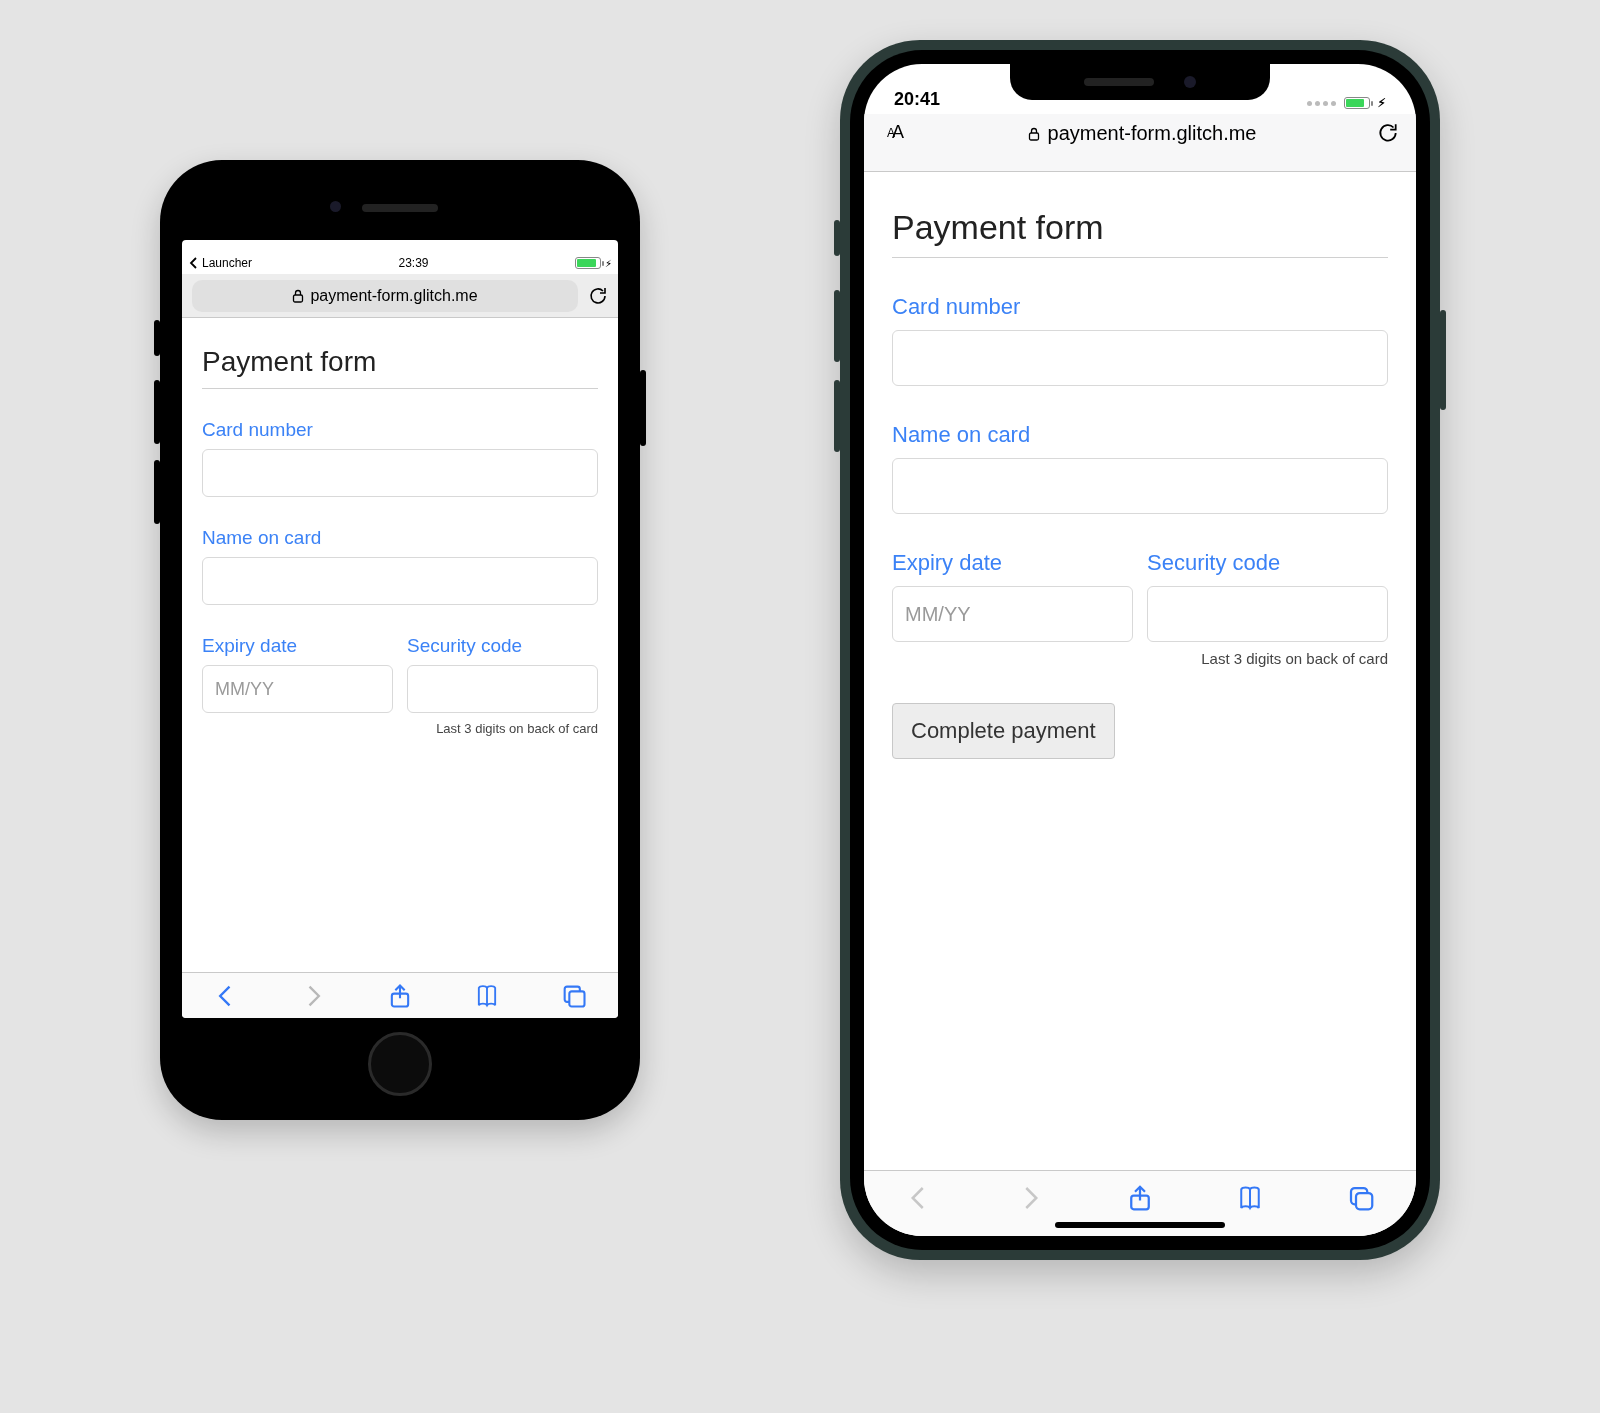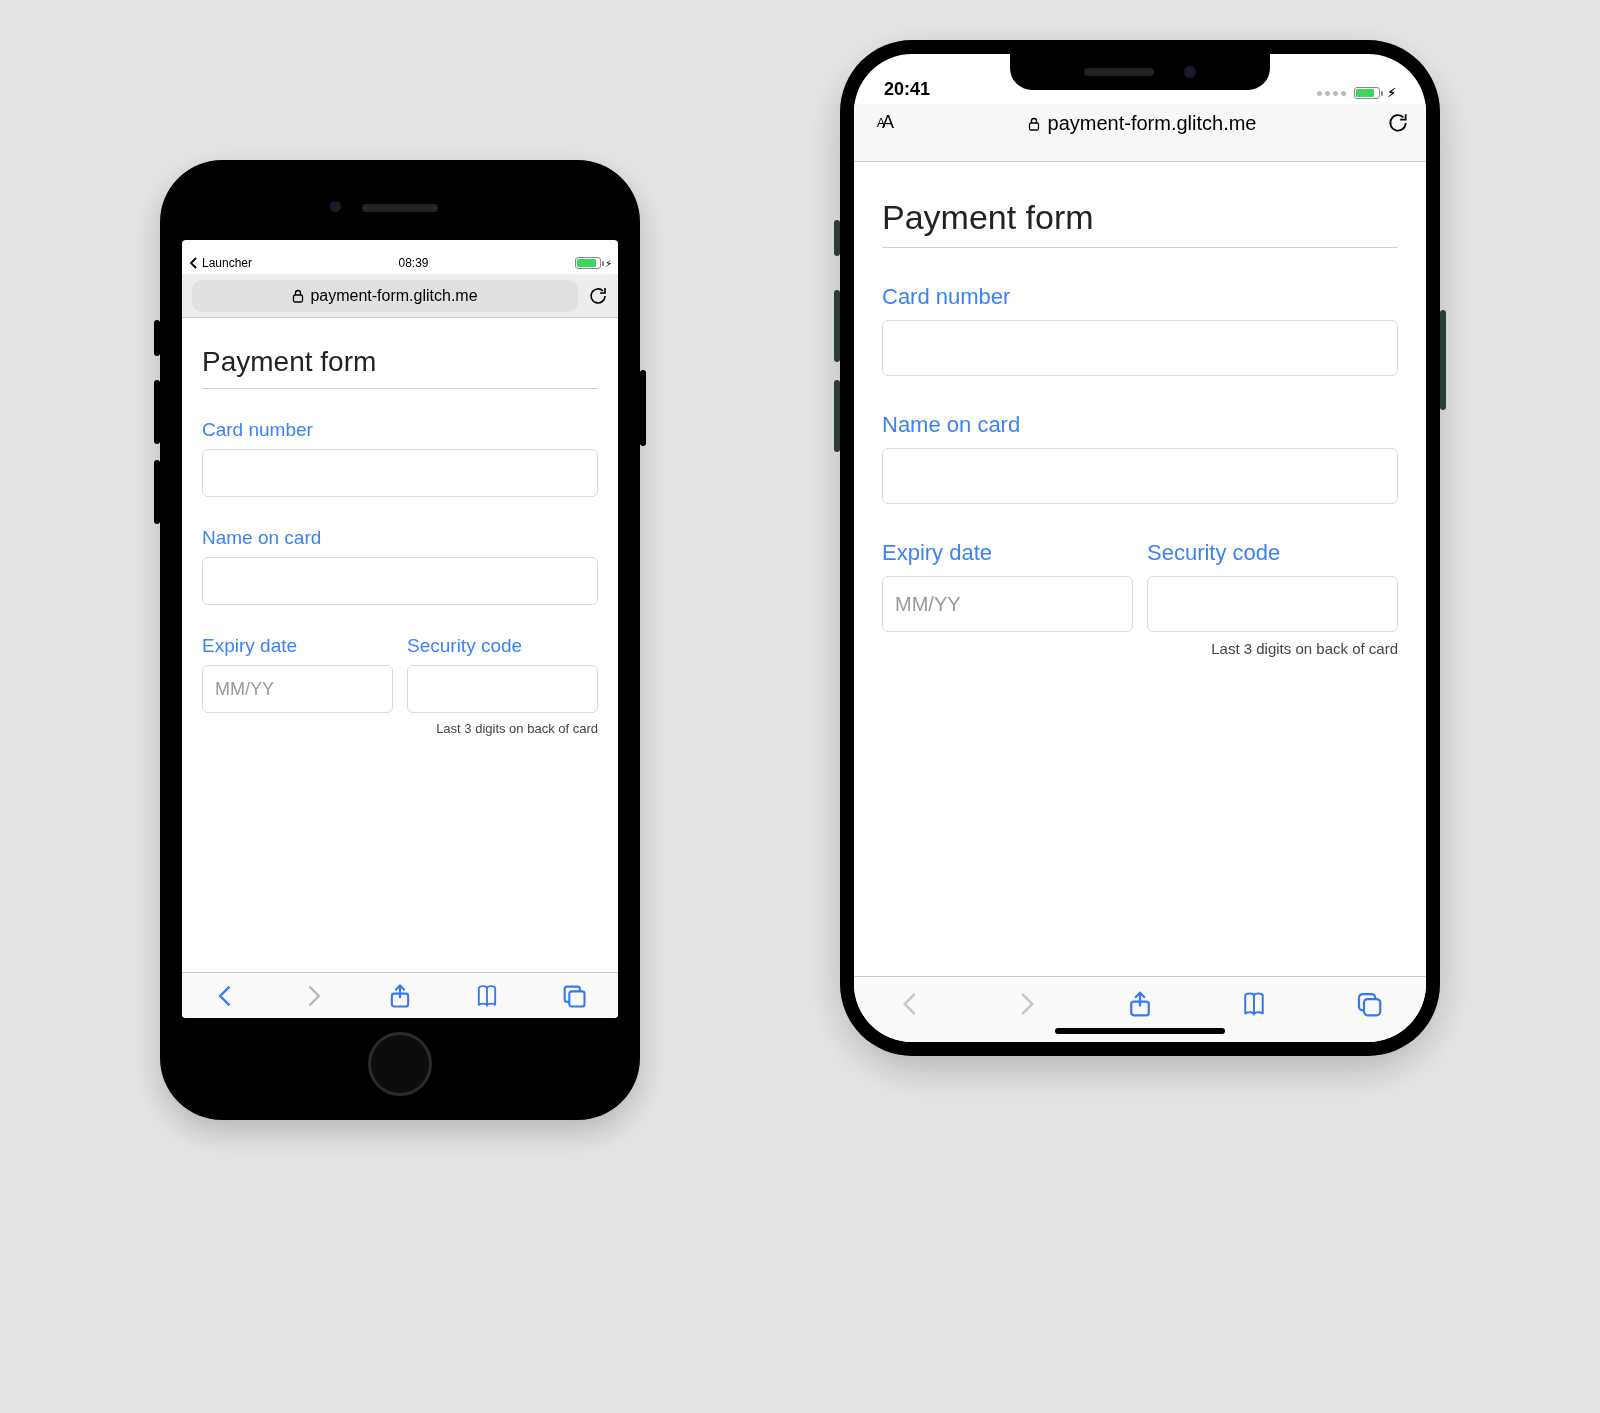--- a/index.html
+++ b/index.html
@@ -77,23 +77,24 @@
   }
   .addr8 .field{
     flex:1;background:#e0e0e0;border-radius:10px;height:32px;display:flex;align-items:center;justify-content:center;gap:6px;font-size:16px;color:#000;
   }
   .addr8 .reload{width:20px;display:flex;justify-content:center;}
   .lock{width:12px;height:14px;}
 
   
   .iphone11{
     width:600px;
-    height:1016px;
+    height:1220px;
     background:var(--midnight);
     border-radius:80px;
+    padding:10px;
     box-shadow:0 14px 36px rgba(0,0,0,.2);
     position:relative;
   }
   .iphone11 .side-btn{position:absolute;background:var(--midnight);border-radius:4px;}
   .iphone11 .side-btn.l1{left:-6px;top:180px;width:6px;height:36px;}
   .iphone11 .side-btn.l2{left:-6px;top:250px;width:6px;height:72px;}
   .iphone11 .side-btn.l3{left:-6px;top:340px;width:6px;height:72px;}
   .iphone11 .side-btn.r1{right:-6px;top:270px;width:6px;height:100px;}
   .iphone11 .bezel{
     background:#000;border-radius:72px;height:100%;padding:14px;position:relative;
@@ -190,21 +191,21 @@
     <div class="home"></div>
     <div class="screen">
 
       <div class="status8">
         <div class="back">
           <svg viewBox="0 0 12 12">
               <path d="M8 1 3 6l5 5" fill="none" stroke="#000" stroke-width="1.8"></path>
             </svg>
           <span>Launcher</span>
         </div>
-        <div class="time">08:39</div>
+        <div class="time">23:39</div>
         <div class="batt">
           <span class="battery-body">
               <span class="battery-fill"></span>
             </span>
           <span class="bolt">⚡︎</span>
         </div>
       </div>
 
       <div class="addr8">
         <div class="field">
@@ -338,20 +339,21 @@
             <div class="flabel">Expiry date</div>
             <input class="finput" placeholder="MM/YY" style="">
           </div>
           <div class="half">
             <div class="flabel">Security code</div>
             <input class="finput" style="">
             <div class="helper">Last 3 digits on back of card</div>
           </div>
         </div>
 
+        <button class="submit-btn">Complete payment</button>
       </div>
 
       <div class="tb11">
         <svg class="tb-icon dim" viewBox="0 0 24 24">
             <path d="M15 4 7 12l8 8" fill="none" stroke="currentColor" stroke-width="2"></path>
           </svg>
         <svg class="tb-icon dim" viewBox="0 0 24 24">
             <path d="M9 4l8 8-8 8" fill="none" stroke="currentColor" stroke-width="2"></path>
           </svg>
         <svg class="tb-icon" viewBox="0 0 24 24">

